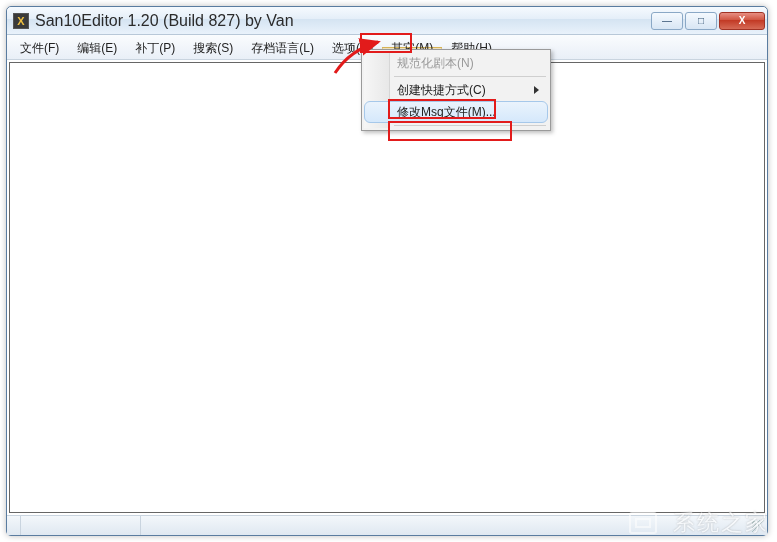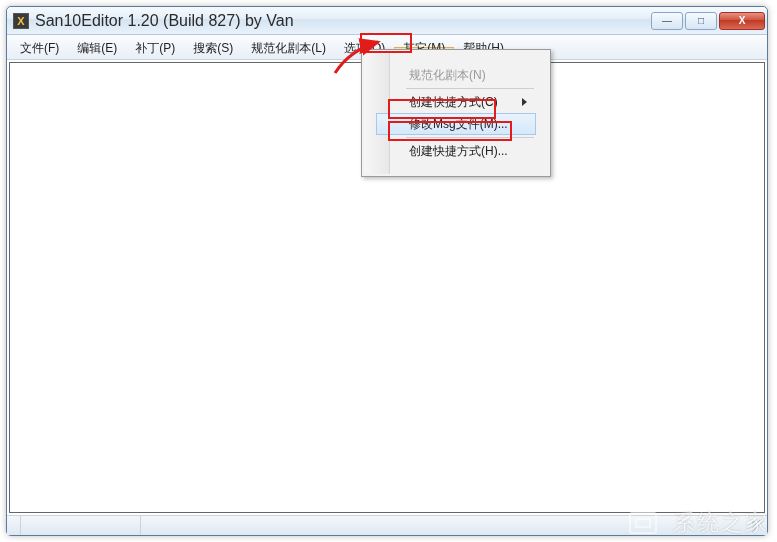--- a/index.html
+++ b/index.html
@@ -110,41 +110,41 @@
 
   
   .dropdown {
     position:absolute;
     top: 49px; 
     left: 361px;
     width: 190px;
     background:#f2f2f2;
     border:1px solid #9a9a9a;
     box-shadow: 2px 2px 4px rgba(0,0,0,0.25);
-    padding:14px;
+    padding:2px;
   }
   .dd-gutter {
     position:absolute; left:2px; top:2px; bottom:2px;
     width:26px;
     background: linear-gradient(to right,#f6f6f6,#e8e8e8);
     border-right:1px solid #d6d6d6;
   }
   .dd-item {
     position:relative;
     height:22px;
     display:flex; align-items:center;
     padding-left:32px; padding-right:8px;
     color:#222;
     border:1px solid transparent;
   }
   .dd-item.disabled { color:#9a9a9a; }
   .dd-item.hover {
     background: linear-gradient(to bottom,#eaf3fc,#d5e8fb);
     border:1px solid #a6c8ea;
-    border-radius:0;
+    border-radius:6px;
   }
   .dd-item .arrow {
     position:absolute; right:8px; top:50%; transform:translateY(-50%);
     width:0;height:0;
     border-top:4px solid transparent;
     border-bottom:4px solid transparent;
     border-left:5px solid #333;
   }
   .dd-sep {
     height:1px;
@@ -199,21 +199,21 @@
       <div class="win-btn">□</div>
       <div class="win-btn close">X</div>
     </div>
   </div>
 
   <div class="menubar">
     <div class="menuitem">文件(F)</div>
     <div class="menuitem">编辑(E)</div>
     <div class="menuitem">补丁(P)</div>
     <div class="menuitem">搜索(S)</div>
-    <div class="menuitem">规范化剧本(L)</div>
+    <div class="menuitem">存档语言(L)</div>
     <div class="menuitem">选项(O)</div>
     <div class="menuitem open">其它(M)</div>
     <div class="menuitem">帮助(H)</div>
   </div>
 
   <div class="content-area"></div>
 
   <div class="statusbar">
     <div class="cell"></div>
     <div class="cell"></div>
@@ -225,21 +225,20 @@
 <div class="dropdown">
   <div class="dd-gutter"></div>
   <div class="dd-item disabled">规范化剧本(N)</div>
   <div class="dd-sep"></div>
   <div class="dd-item">
     <span>创建快捷方式(C)</span>
     <span class="arrow"></span>
   </div>
   <div class="dd-item hover">修改Msg文件(M)...</div>
   <div class="dd-sep"></div>
-  <div class="dd-item">创建快捷方式(H)...</div>
 </div>
 
 <div class="annot" style="left:360px; top:33px; width:52px; height:20px;"></div>
 <div class="annot" style="left:388px; top:99px; width:108px; height:20px;"></div>
 <div class="annot" style="left:388px; top:121px; width:124px; height:20px;"></div>
 
 <svg class="arrow-svg" viewBox="0 0 60 40">
   <defs>
     <marker id="ah" markerWidth="8" markerHeight="8" refX="6" refY="3" orient="auto">
       <path d="M0,0 L7,3 L0,6 Z" fill="#e21b1b"></path>

